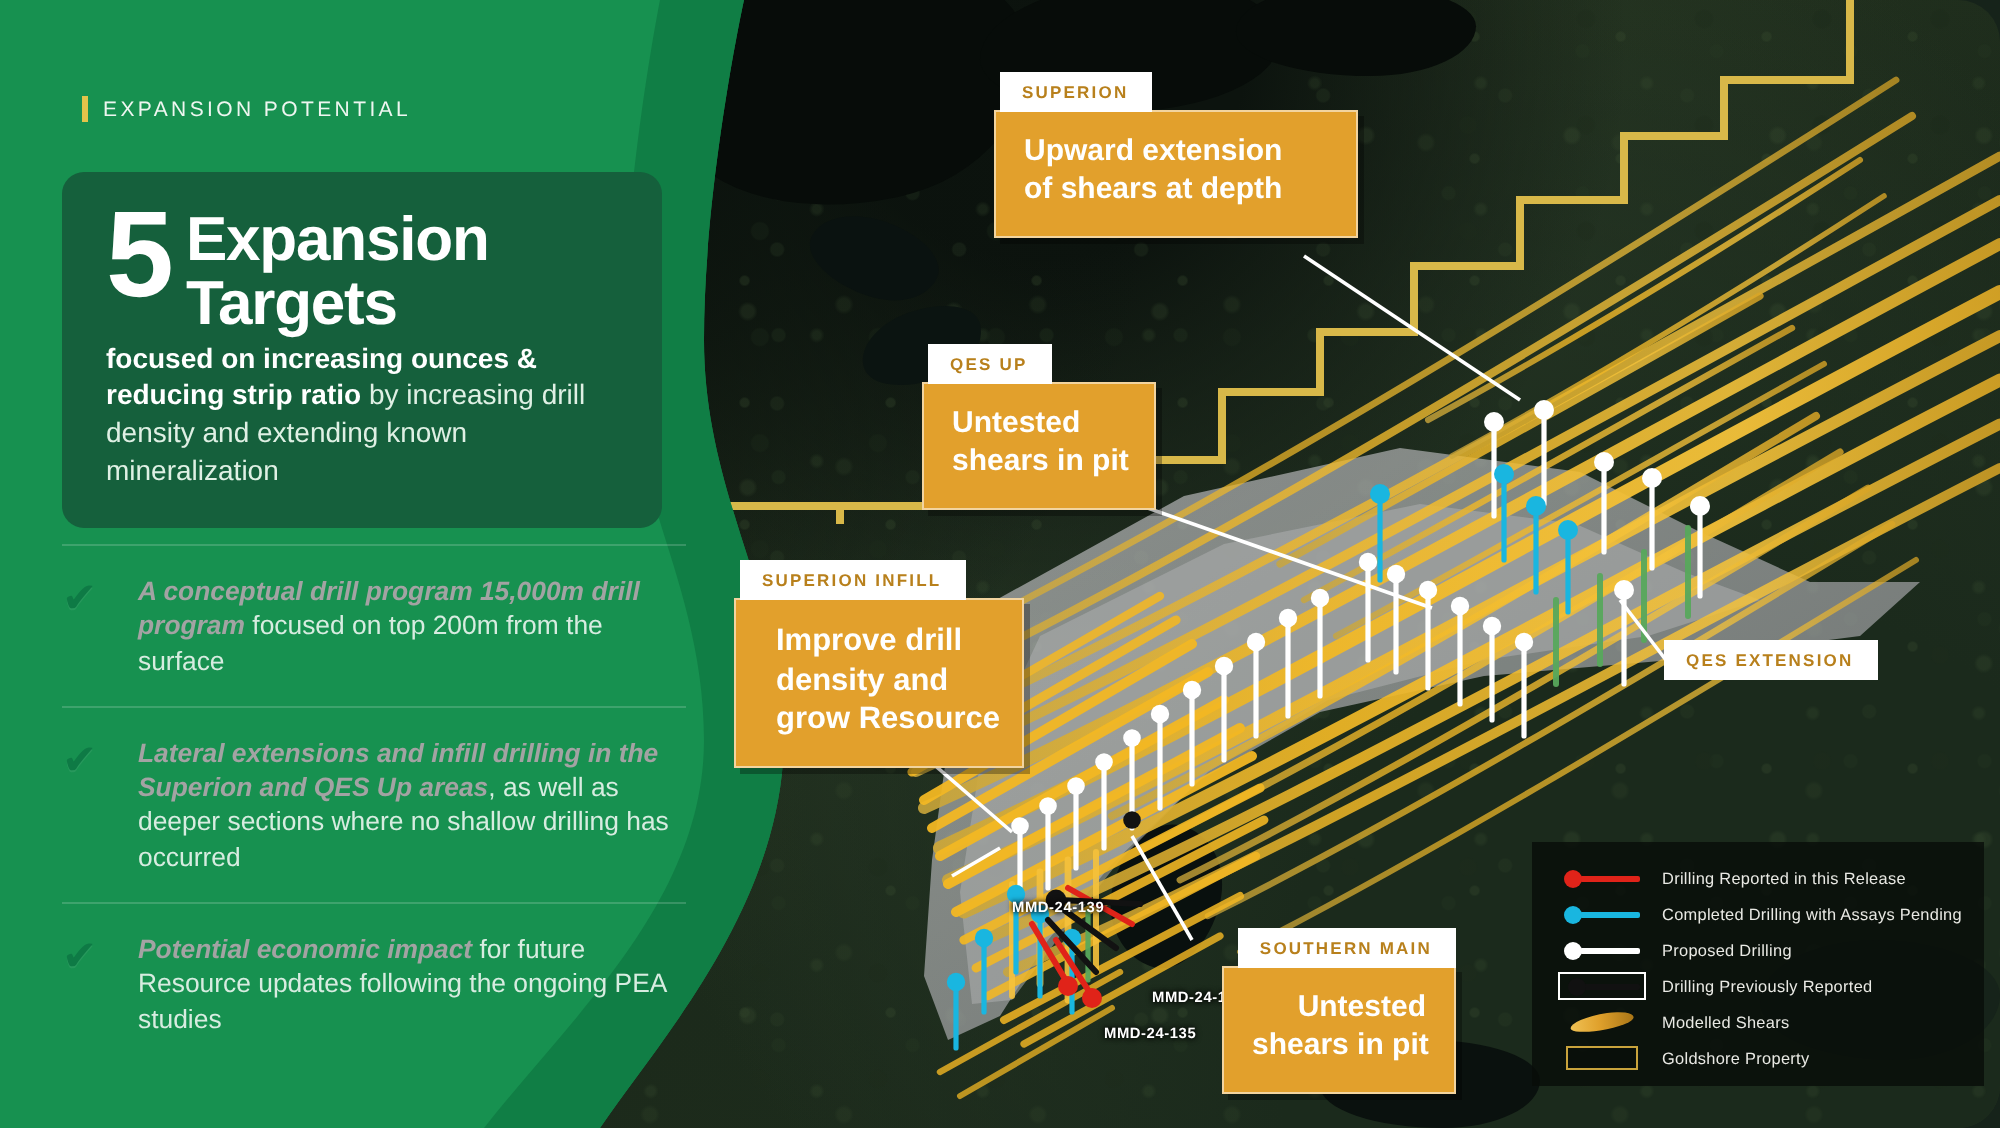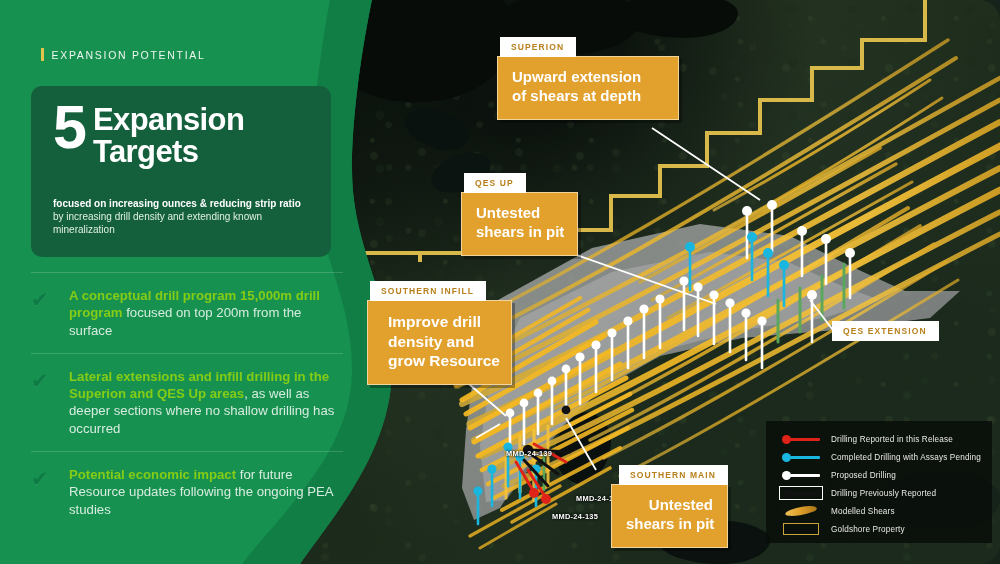--- a/index.html
+++ b/index.html
@@ -134,32 +134,32 @@
   .hero{
     position:absolute;left:31px;top:86px;width:300px;
     background:#15603c;border-radius:11px;padding:18px 20px 20px 22px;
   }
   .hero-title{display:flex;align-items:flex-start;}
   .hero-num{
     color:#ffffff;font-size:61px;font-weight:bold;line-height:.82;
     letter-spacing:-2px;margin-right:8px;margin-top:-2px;
   }
   .hero-words{color:#ffffff;font-size:31px;font-weight:bold;line-height:1.03;letter-spacing:-.6px;}
-  .hero-sub{margin-top:29px;font-size:10px;line-height:1.33;color:#dff0e4;}
+  .hero-sub{margin-top:2px;font-size:14px;line-height:1.33;color:#dff0e4;}
   .hero-sub b{color:#ffffff;font-weight:bold;}
 
   .bullets{position:absolute;left:31px;top:272px;width:312px;}
   .bullet{display:flex;padding:14px 0 14px 0;border-top:1.4px solid rgba(255,255,255,.17);}
   .bullet:first-child{border-top:1.4px solid rgba(255,255,255,.17);}
   .check{
     flex:0 0 38px;margin-top:2px;color:#0e7a45;font-size:21px;line-height:1;
     text-shadow:0 1px 0 rgba(255,255,255,.07);
   }
   .bullet-txt{font-size:13.2px;line-height:1.31;color:#d7ece0;}
-  .bullet-txt b{color:#84cc16;font-weight:bold;}
+  .bullet-txt b{color:#a3a3a3;font-weight:bold;font-style:italic;}
 </style>
 </head>
 <body>
 
 <div class="stage">
 
   <div class="map">
     <div class="map-base"></div>
     <div class="map-noise"></div>
     <div class="lake l1"></div>
@@ -376,21 +376,21 @@
 
     <div class="callout" id="callout-qesup">
       <div class="tab">QES UP</div>
       <div class="body">
         <span class="ln">Untested</span>
         <span class="ln">shears in pit</span>
       </div>
     </div>
 
     <div class="callout" id="callout-southwest">
-      <div class="tab">SOUTHERN INFILL</div>
+      <div class="tab">SUPERION INFILL</div>
       <div class="body">
         <span class="ln">Improve drill</span>
         <span class="ln">density and</span>
         <span class="ln">grow Resource</span>
       </div>
     </div>
 
     <div class="callout" id="callout-qesext">
       <div class="tab">QES EXTENSION</div>
     </div>

